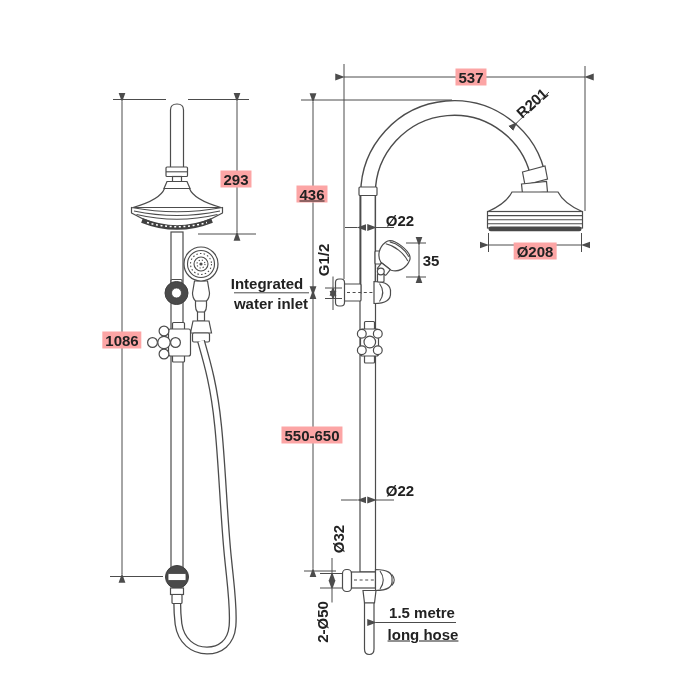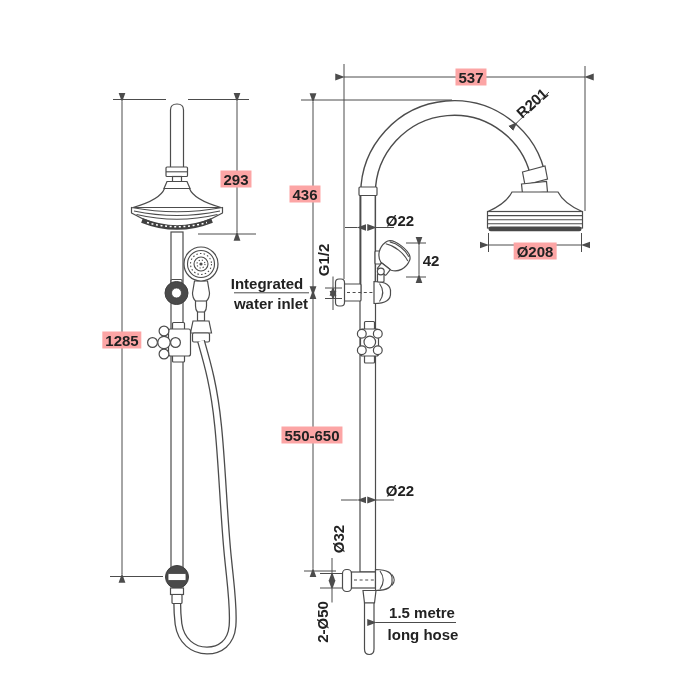--- a/index.html
+++ b/index.html
@@ -184,30 +184,30 @@
     <line class="dim" x1="376" y1="500" x2="394" y2="500" marker-start="url(#ah)"></line>
     <path class="dim" d="M320,573.5 H342"></path>
     <path class="dim" d="M320,588 H342"></path>
     <line class="dim" x1="332" y1="558" x2="332" y2="572.4" marker-end="url(#ah)"></line>
     <line class="dim" x1="332" y1="602.5" x2="332" y2="589.2" marker-end="url(#ah)"></line>
     <line class="dim" x1="376" y1="622.5" x2="456" y2="622.5" marker-start="url(#ah)"></line>
   </g>
 </svg>
 
 <div class="lbl bg" style="left:236px;top:166px;margin-top:13px;">293</div>
-<div class="lbl bg" style="left:122px;top:340px;">1285</div>
+<div class="lbl bg" style="left:122px;top:340px;">1086</div>
 <div class="lbl bg" style="left:471px;top:77px;">537</div>
 <div class="lbl rotr" style="left:532px;top:103px;">R201</div>
-<div class="lbl bg" style="left:305px;top:194px;">436</div>
+<div class="lbl bg" style="left:312px;top:194px;text-decoration:underline;">436</div>
 <div class="lbl rot90" style="left:323px;top:260px;">G1/2</div>
 <div class="lbl" style="left:267px;top:283px;">Integrated</div>
 <div class="lbl" style="left:271px;top:303px;">water inlet</div>
 <div class="lbl" style="left:400px;top:220px;">Ø22</div>
-<div class="lbl" style="left:431px;top:260px;">42</div>
+<div class="lbl" style="left:431px;top:260px;">35</div>
 <div class="lbl bg" style="left:535px;top:251px;">Ø208</div>
 <div class="lbl bg" style="left:312px;top:435px;text-align:center;">550-650</div>
 <div class="lbl" style="left:400px;top:490px;">Ø22</div>
 <div class="lbl rot90" style="left:338px;top:539px;">Ø32</div>
 <div class="lbl rot90" style="left:322px;top:622px;">2-Ø50</div>
 <div class="lbl" style="left:422px;top:612px;">1.5 metre</div>
-<div class="lbl" style="left:423px;top:634px;">long hose</div>
+<div class="lbl" style="left:423px;top:634px;text-decoration:underline;">long hose</div>
 
 </div>
 
 </body></html>

